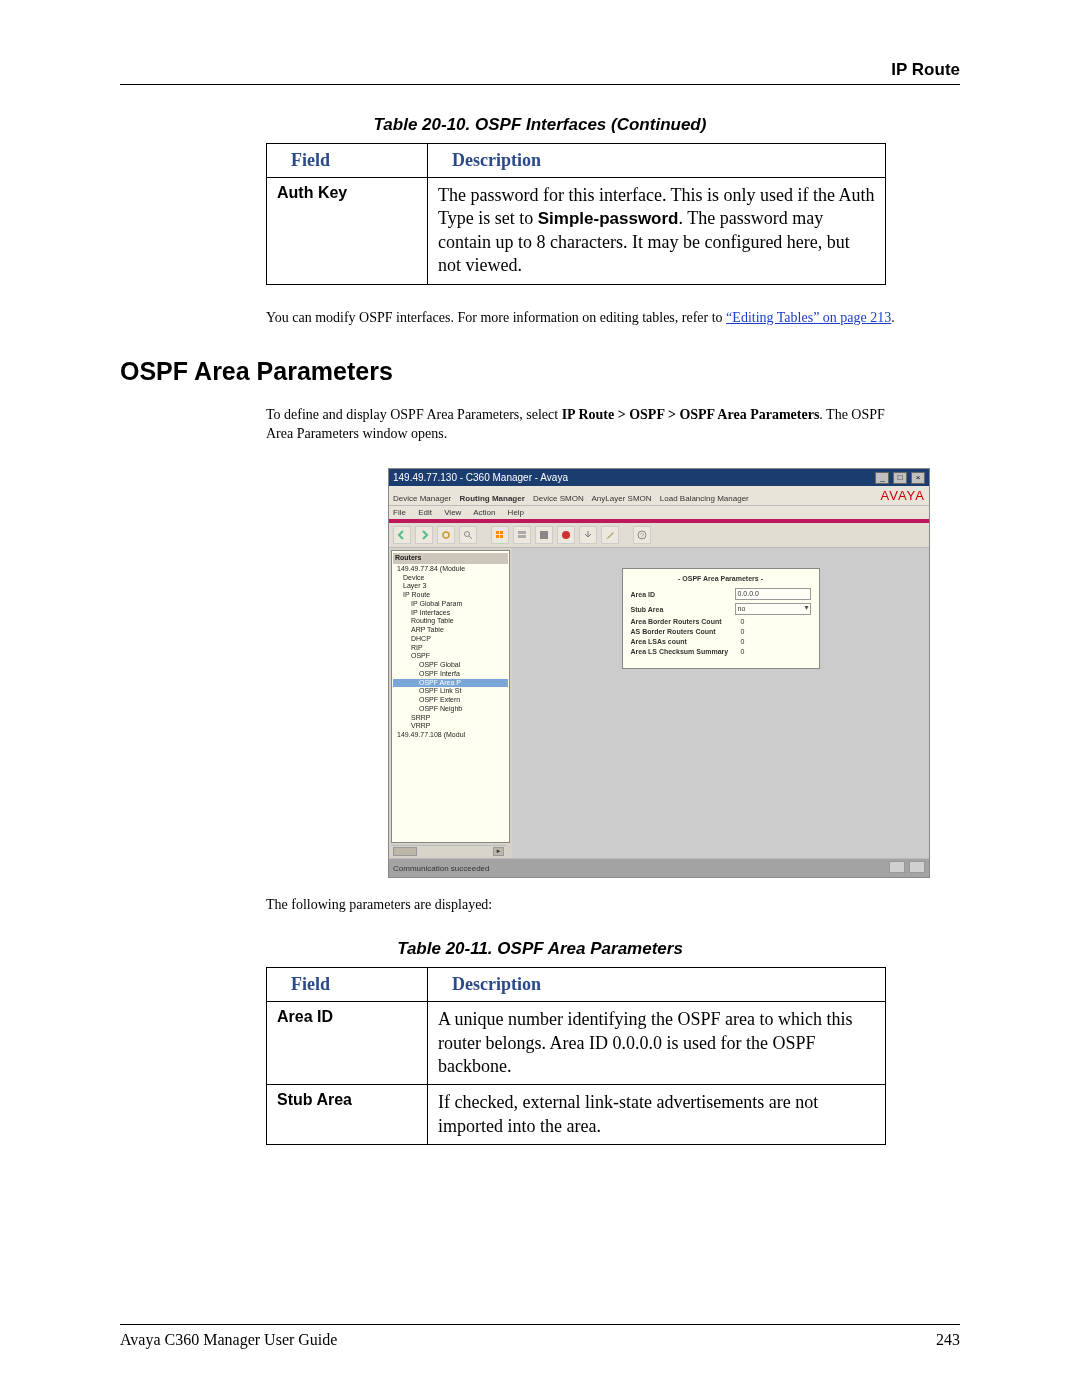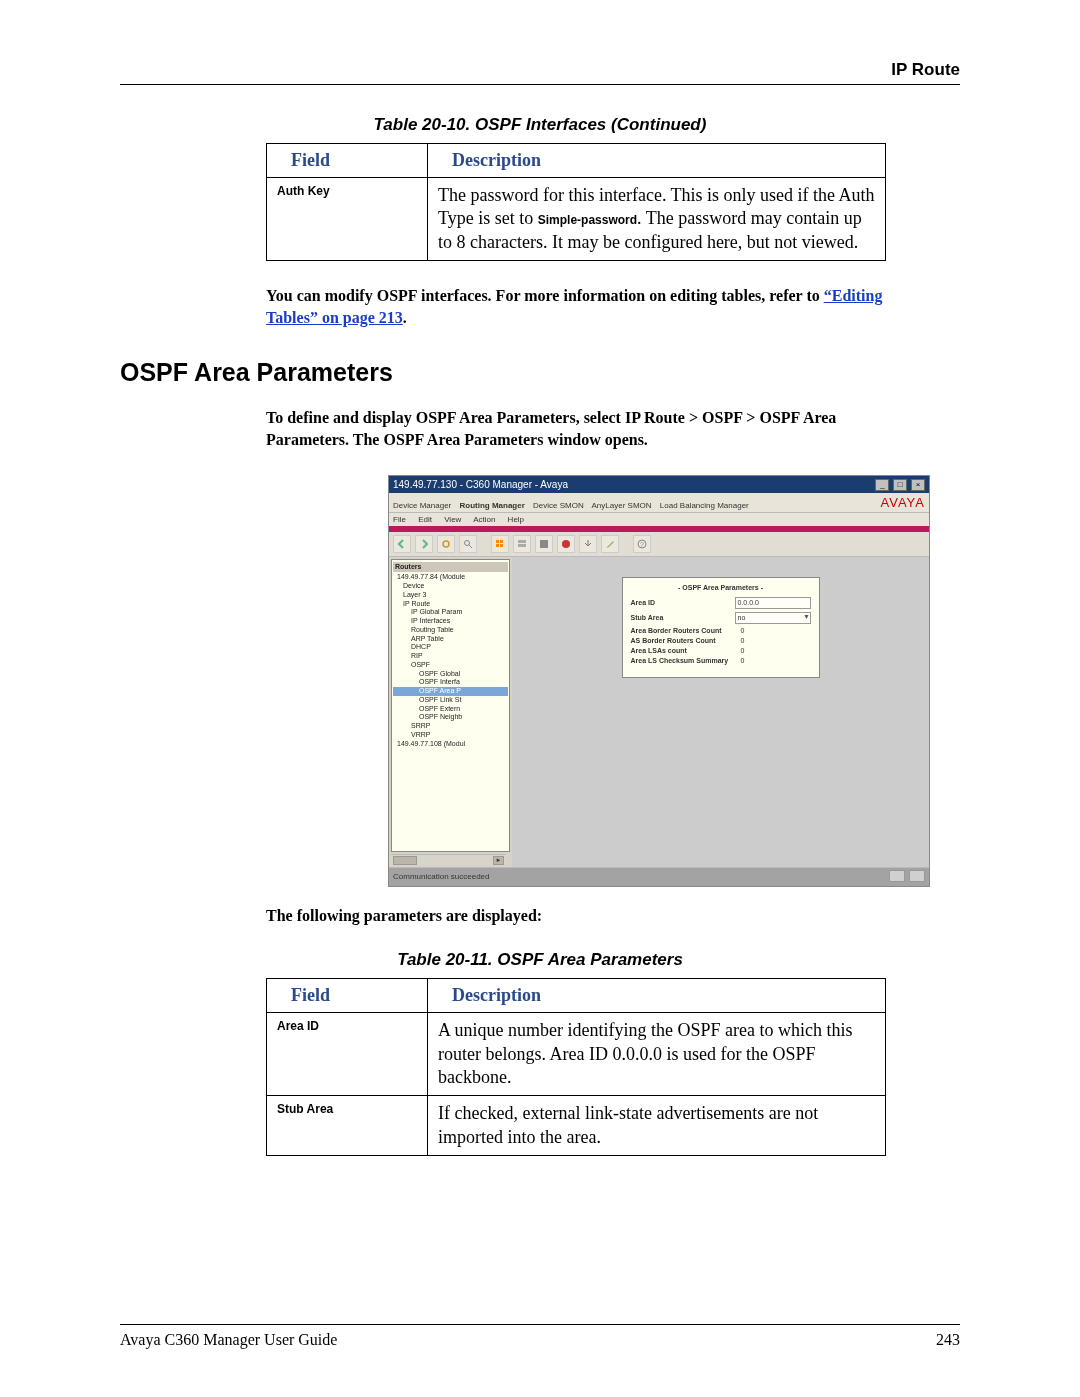--- a/index.html
+++ b/index.html
@@ -53,34 +53,33 @@
     color: #2a4a8a;
     font-weight: bold;
     font-family: "Times New Roman", Times, serif;
     background: #fff;
     padding-left: 24px;
   }
   table.field-table td.fld {
     width: 140px;
     font-family: Arial, Helvetica, sans-serif;
     font-weight: bold;
-    font-size: 12px;
+    font-size: 16px;
   }
   table.field-table td.desc {
     font-family: "Times New Roman", Times, serif;
     font-size: 18px;
     line-height: 1.3;
   }
-  .desc b.sans { font-family: Arial, Helvetica, sans-serif; font-weight: bold; font-size: 12px; }
+  .desc b.sans { font-family: Arial, Helvetica, sans-serif; font-weight: bold; font-size: 17px; }
   .body-para {
     margin: 0 0 24px 146px;
     width: 640px;
-    font-size: 16px;
+    font-size: 14px;
     line-height: 1.35;
-    font-weight: bold;
   }
   .body-para a { color: #1a3cc8; text-decoration: underline; }
   h2.section {
     font-family: Arial, Helvetica, sans-serif;
     font-weight: bold;
     font-size: 25px;
     margin: 30px 0 20px 0;
   }
   .screenshot-wrap {
     width: 540px;
@@ -122,21 +121,21 @@
   .tabbar .tabs span { margin-right: 6px; }
   .tabbar .tabs span.active { font-weight: bold; }
   .logo {
     color: #c00; font-weight: normal; font-size: 13px; letter-spacing: 1px;
     font-family: Arial, Helvetica, sans-serif;
   }
   .menubar {
     background: #e8e4da;
     padding: 2px 4px;
     font-size: 8px;
-    border-bottom: 6px solid #be185d;
+    border-bottom: 4px solid #be185d;
   }
   .menubar span { margin-right: 10px; }
   .toolbar {
     background: #e2ddd2;
     padding: 3px 4px;
     display: flex;
     gap: 4px;
     border-bottom: 1px solid #bbb;
   }
   .toolbar .tbtn {

